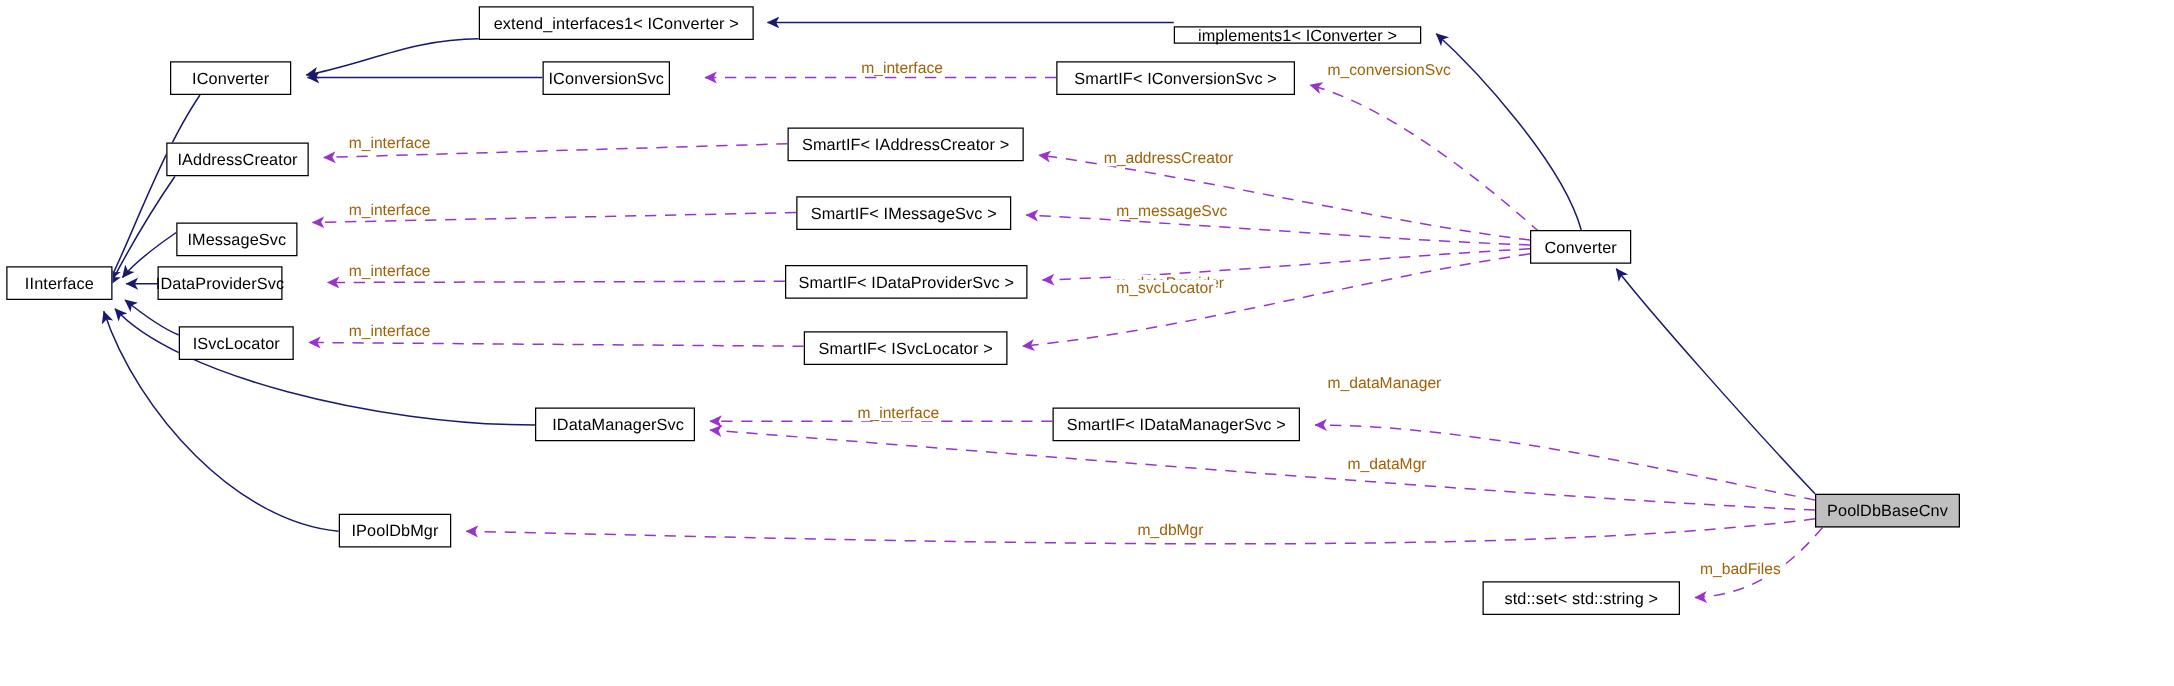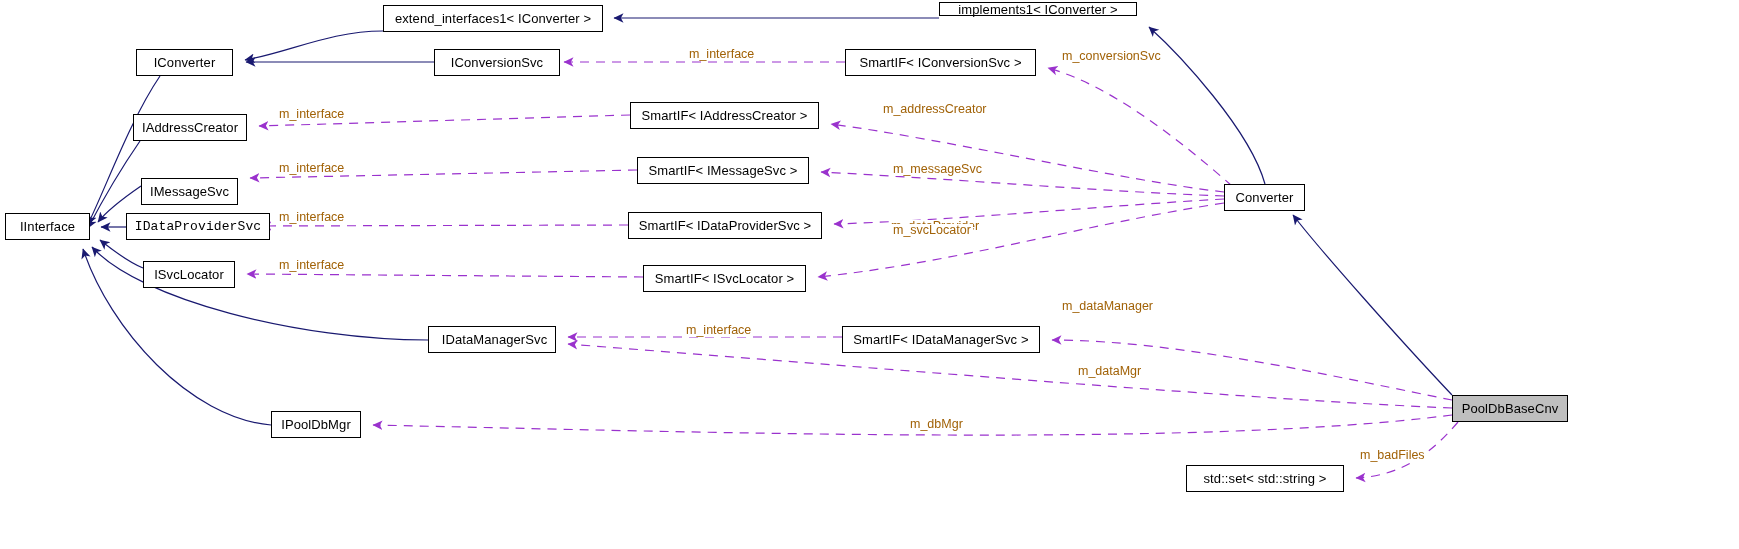--- a/index.html
+++ b/index.html
@@ -100,39 +100,39 @@
       <path d="M 842,337 L 568,337"></path>
       <path d="M 1452,400 C 1350,380 1180,340 1052,340"></path>
       <path d="M 1452,408 C 1260,400 900,370 568,344"></path>
       <path d="M 1452,415 C 1200,448 700,432 373,425"></path>
       <path d="M 1458,422 C 1430,455 1400,476 1356,478"></path>
     </g>
   </svg>
 
   <div class="node" style="left:383px;top:5px;width:220px;height:27px;">extend_interfaces1&lt; IConverter &gt;</div>
 
-  <div class="node" style="left:939px;top:2px;width:198px;height:14px;">implements1&lt; IConverter &gt;</div>
+  <div class="node" style="left:939px;top:21px;width:198px;height:14px;">implements1&lt; IConverter &gt;</div>
 
   <div class="node" style="left:136px;top:49px;width:97px;height:27px;">IConverter</div>
 
-  <div class="node" style="left:434px;top:49px;width:126px;height:27px;">IConversionSvc</div>
+  <div class="node" style="left:434px;top:49px;width:102px;height:27px;">IConversionSvc</div>
 
   <div class="node" style="left:845px;top:49px;width:191px;height:27px;">SmartIF&lt; IConversionSvc &gt;</div>
 
   <div class="node" style="left:133px;top:114px;width:114px;height:27px;">IAddressCreator</div>
 
   <div class="node" style="left:630px;top:102px;width:189px;height:27px;">SmartIF&lt; IAddressCreator &gt;</div>
 
   <div class="node" style="left:141px;top:166px;width:97px;height:27px;margin-top:12px;">IMessageSvc</div>
 
   <div class="node" style="left:637px;top:157px;width:172px;height:27px;">SmartIF&lt; IMessageSvc &gt;</div>
 
   <div class="node" style="left:5px;top:213px;width:85px;height:27px;">IInterface</div>
 
-  <div class="node" style="left:126px;top:213px;width:144px;height:27px;font-family:Liberation Mono, monospace;">IDataProviderSvc</div>
+  <div class="node" style="left:126px;top:213px;width:100px;height:27px;">IDataProviderSvc</div>
 
   <div class="node" style="left:628px;top:212px;width:194px;height:27px;">SmartIF&lt; IDataProviderSvc &gt;</div>
 
   <div class="node" style="left:143px;top:261px;width:92px;height:27px;">ISvcLocator</div>
 
   <div class="node" style="left:643px;top:265px;width:163px;height:27px;">SmartIF&lt; ISvcLocator &gt;</div>
 
   <div class="node" style="left:428px;top:326px;width:128px;height:27px;padding-left:12px;">IDataManagerSvc</div>
 
   <div class="node" style="left:842px;top:326px;width:198px;height:27px;">SmartIF&lt; IDataManagerSvc &gt;</div>
@@ -141,21 +141,21 @@
 
   <div class="node" style="left:1224px;top:184px;width:81px;height:27px;">Converter</div>
 
   <div class="node highlight" style="left:1452px;top:395px;width:116px;height:27px;">PoolDbBaseCnv</div>
 
   <div class="node" style="left:1186px;top:465px;width:158px;height:27px;">std::set&lt; std::string &gt;</div>
 
   <div class="edge-label" style="left:687px;top:48px;">m_interface</div>
   <div class="edge-label" style="left:1060px;top:50px;">m_conversionSvc</div>
   <div class="edge-label" style="left:277px;top:108px;">m_interface</div>
-  <div class="edge-label" style="left:881px;top:103px;">m_addressCreator</div>
+  <div class="edge-label" style="left:881px;top:120px;">m_addressCreator</div>
   <div class="edge-label" style="left:277px;top:162px;">m_interface</div>
   <div class="edge-label" style="left:891px;top:163px;">m_messageSvc</div>
   <div class="edge-label" style="left:889px;top:195px;margin-top:25px;">m_dataProvider</div>
   <div class="edge-label" style="left:277px;top:211px;">m_interface</div>
   <div class="edge-label" style="left:891px;top:224px;">m_svcLocator</div>
   <div class="edge-label" style="left:277px;top:259px;">m_interface</div>
   <div class="edge-label" style="left:1060px;top:300px;">m_dataManager</div>
   <div class="edge-label" style="left:684px;top:324px;">m_interface</div>
   <div class="edge-label" style="left:1076px;top:365px;">m_dataMgr</div>
   <div class="edge-label" style="left:908px;top:418px;">m_dbMgr</div>

